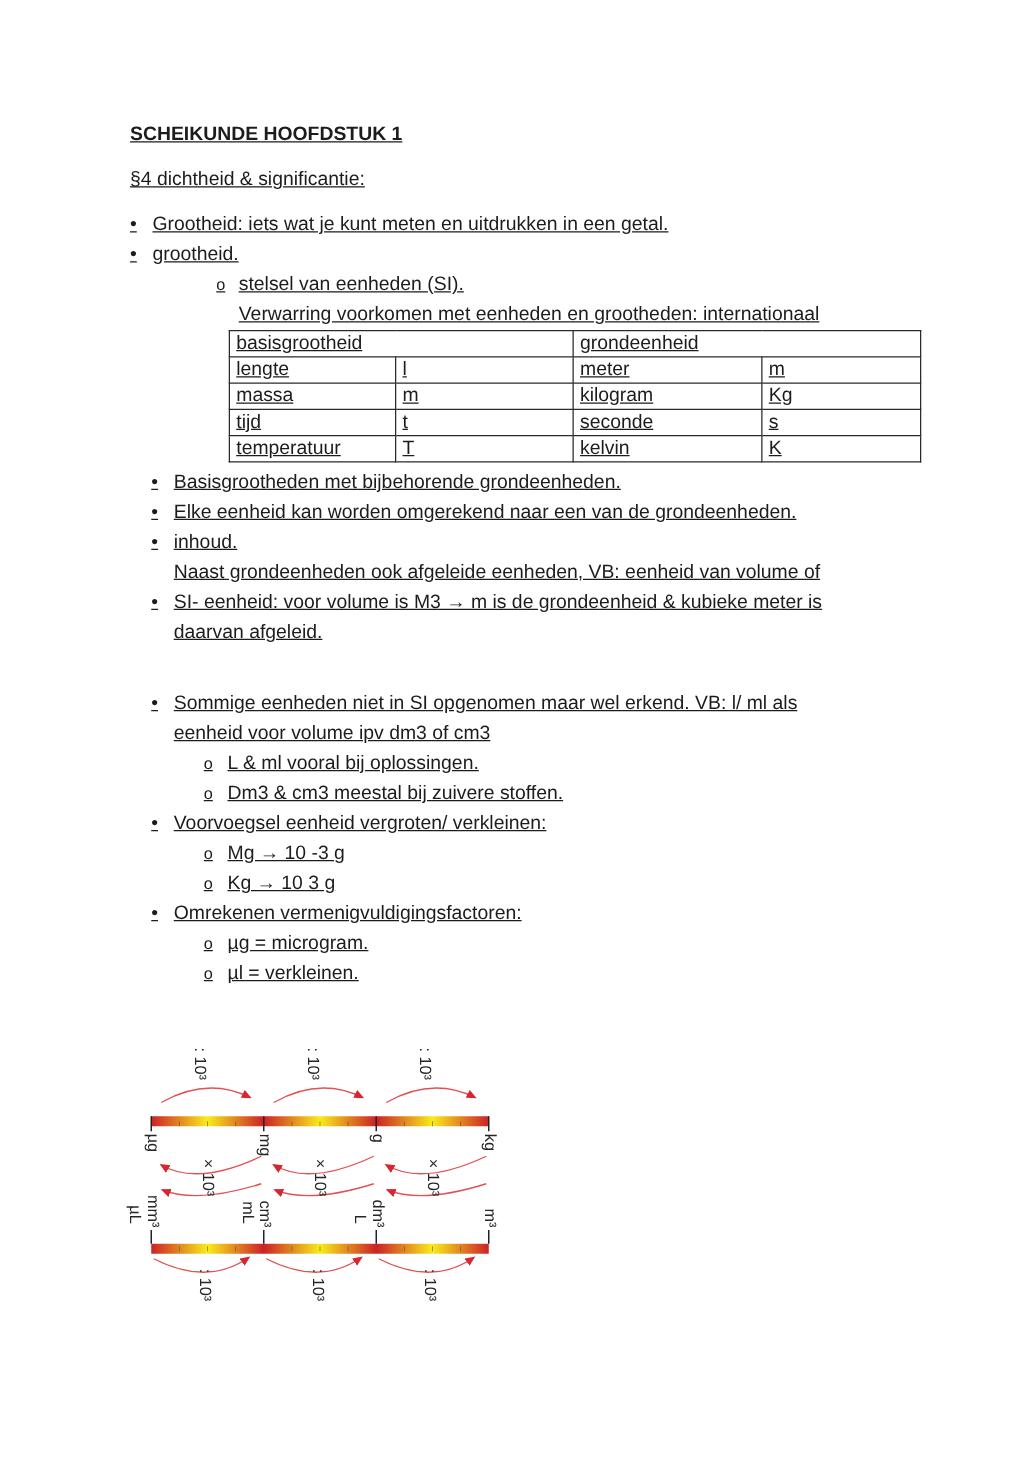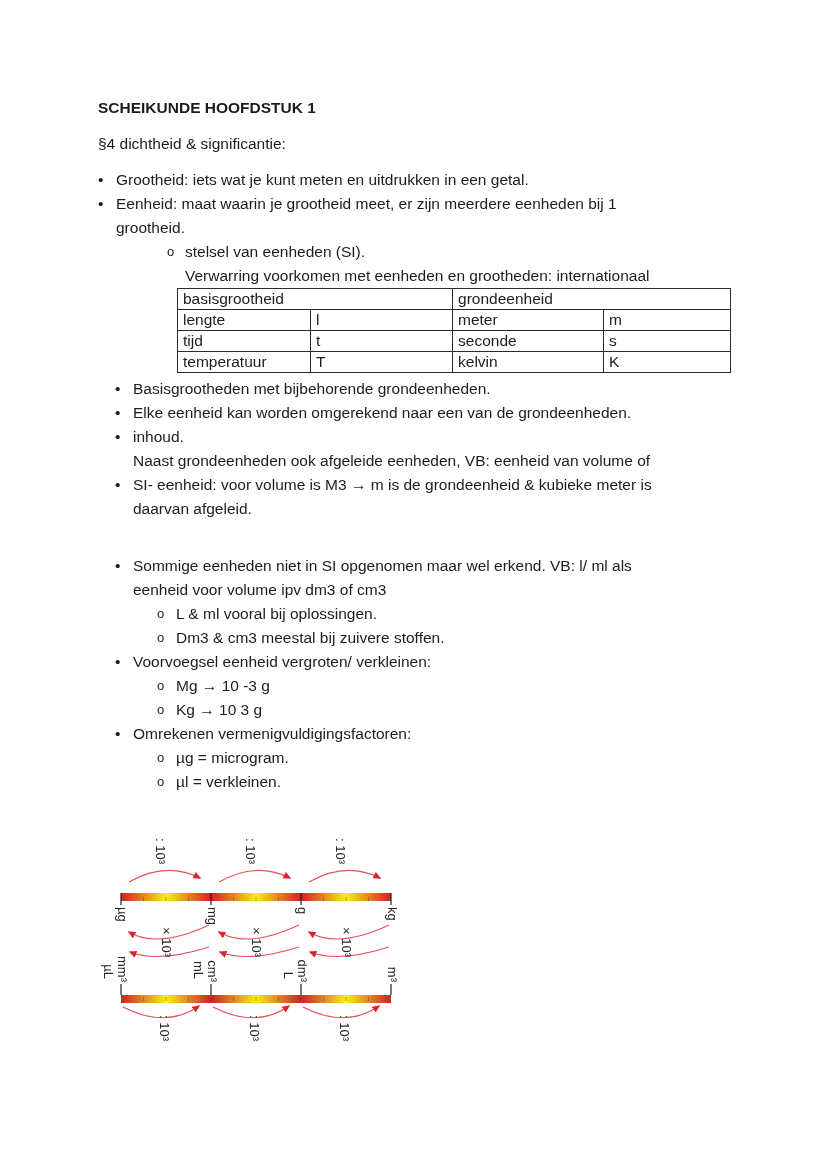--- a/index.html
+++ b/index.html
@@ -1,22 +1,22 @@
 <!DOCTYPE html>
 <html><head>
 <meta charset="utf-8">
 <style>
   html,body { margin:0; padding:0; }
   body {
     width:828px; height:1171px; background:#ffffff; position:relative;
     font-family:"Liberation Sans","DejaVu Sans",sans-serif;
     color:#1c1c1c; overflow:hidden;
   }
-  .content { position:absolute; left:98px; top:96px; width:690px;
-             font-size:15.5px; line-height:24px; }
+  .content { position:absolute; left:104px; top:96px; width:690px;
+             font-size:15.5px; line-height:24px;text-decoration:underline; }
   .doc-title { font-weight:bold; margin:0 0 12px 0; white-space:nowrap; }
   .section-line { margin:0 0 12px 0; white-space:nowrap; }
   .li { display:flex; align-items:flex-start; }
   .li .mk { flex:0 0 18px; }
   .li .mk.circle { font-size:13px; }
   .li .tx div { white-space:nowrap; }
   .indent-sub1 { margin-left:69px; }
   .indent-l1  { margin-left:17px; }
   .indent-l2  { margin-left:59px; }
   .indent-l2 .mk { flex:0 0 19px; }
@@ -41,21 +41,20 @@
 
   <div class="li">
     <span class="mk">•</span>
     <span class="tx">
         <div>Grootheid: iets wat je kunt meten en uitdrukken in een getal.</div>
       </span>
   </div>
   <div class="li">
     <span class="mk">•</span>
     <span class="tx">
-      <div>Eenheid: maat waarin je grootheid meet, er zijn meerdere eenheden bij 1</div>
       <div>grootheid.</div>
     </span>
   </div>
   <div class="li indent-sub1">
     <span class="mk circle">o</span>
     <span class="tx">
       <div>stelsel van eenheden (SI).</div>
       <div>Verwarring voorkomen met eenheden en grootheden: internationaal</div>
     </span>
   </div>
@@ -70,20 +69,26 @@
     <tbody>
         <tr>
       <td colspan="2">basisgrootheid</td>
       <td colspan="2">grondeenheid</td>
     </tr>
     <tr>
       <td>lengte</td>
       <td>l</td>
       <td>meter</td>
       <td>m</td>
+    </tr>
+    <tr>
+      <td>massa</td>
+      <td>m</td>
+      <td>kilogram</td>
+      <td>Kg</td>
     </tr>
     <tr>
       <td>tijd</td>
       <td>t</td>
       <td>seconde</td>
       <td>s</td>
     </tr>
     <tr>
       <td>temperatuur</td>
       <td>T</td>

